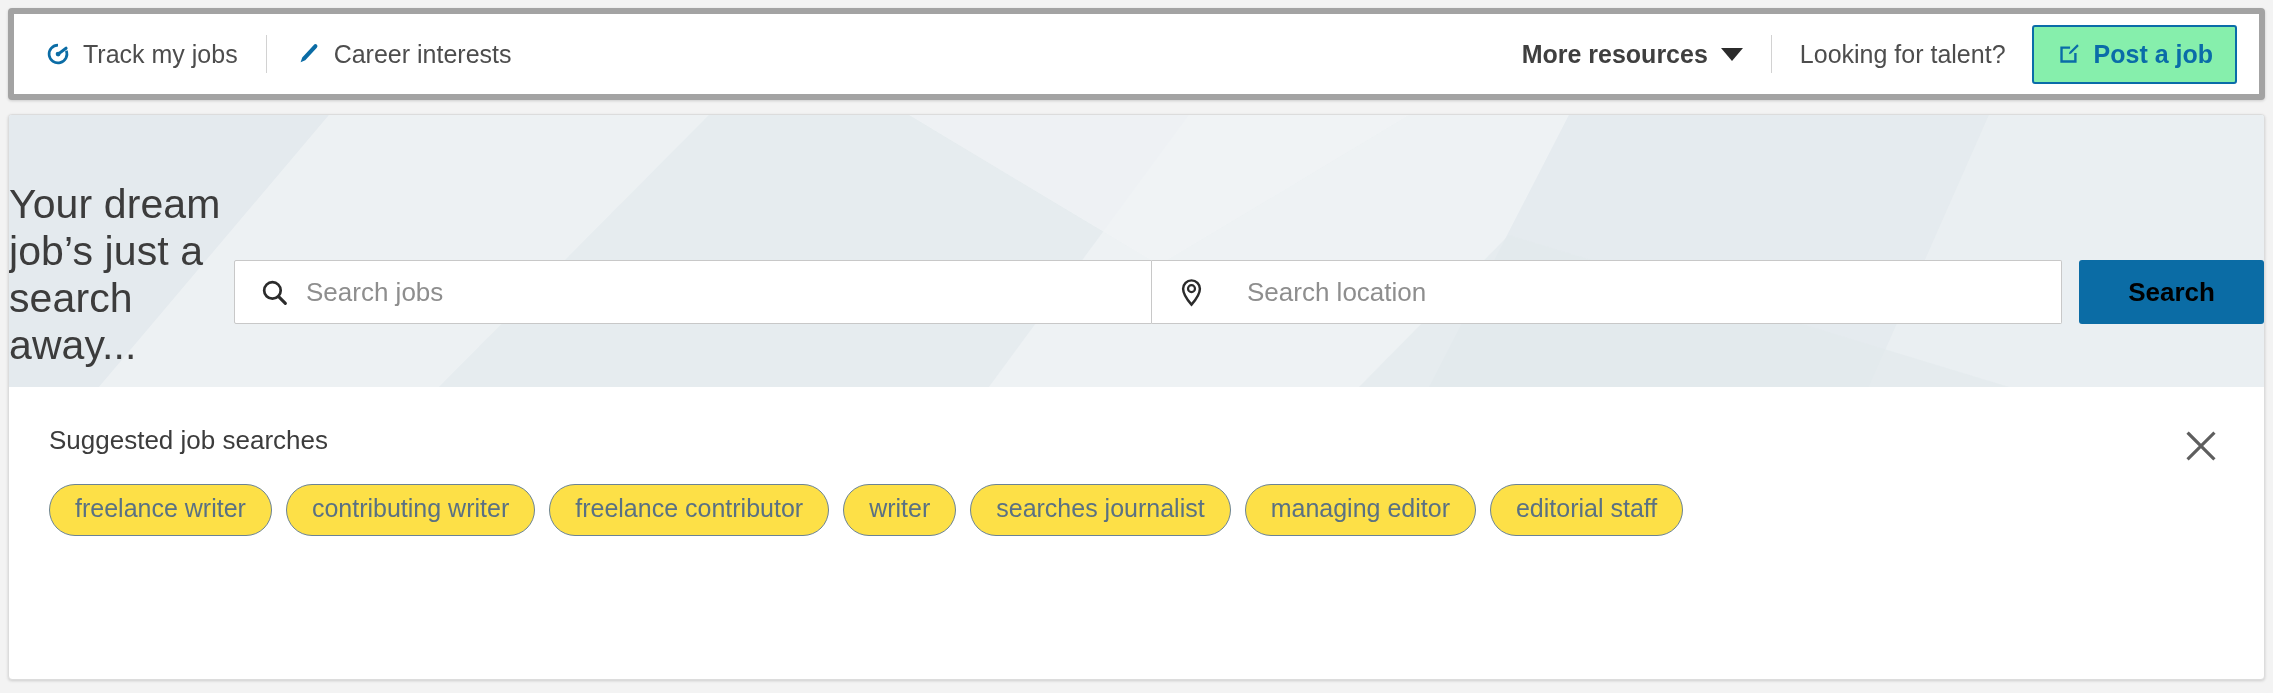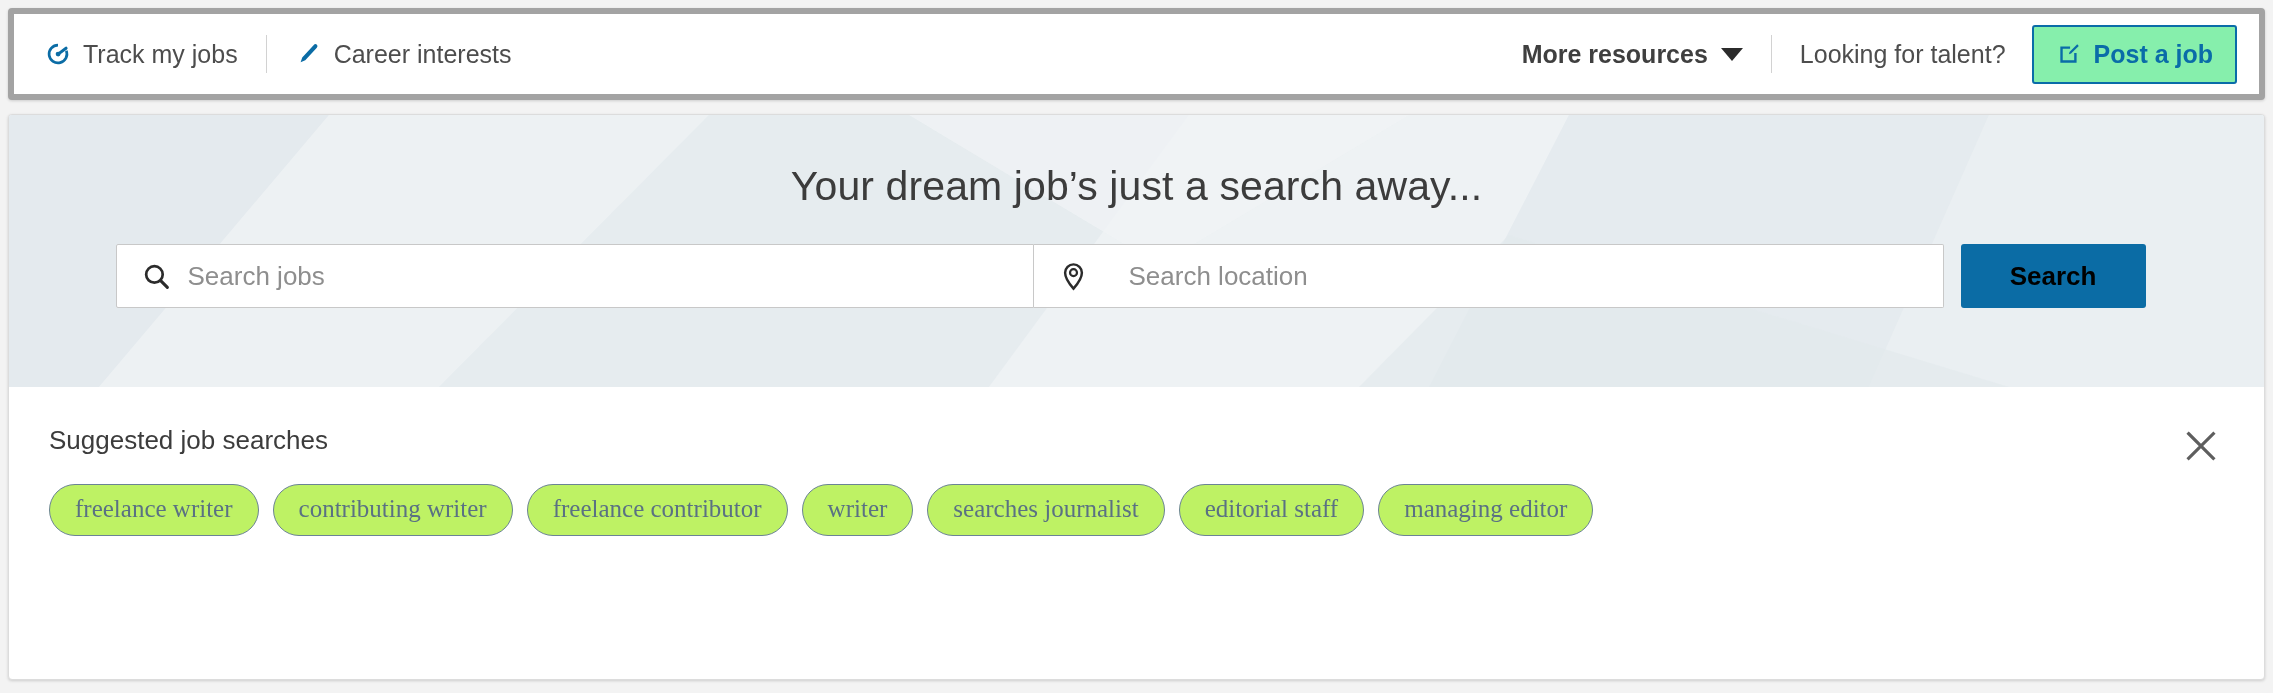--- a/index.html
+++ b/index.html
@@ -127,21 +127,21 @@
     position: absolute;
     inset: 0;
     width: 100%;
     height: 100%;
   }
   .hero-inner {
     position: relative;
     z-index: 2;
     height: 100%;
     display: flex;
-    flex-direction: column;
+    flex-direction: row;
     align-items: center;
     padding-top: 48px;
   }
 
   .hero-title {
     font-size: 41px;
     color: #3c3c3c;
     font-weight: normal;
     letter-spacing: 0.1px;
   }
@@ -199,24 +199,24 @@
     flex-wrap: wrap;
     gap: 14px;
     margin-top: 28px;
   }
   .chip {
     border: 1px solid #6b8394;
     border-radius: 999px;
     color: #5a7183;
     font-size: 25px;
     padding: 10px 25px 12px 25px;
-    background: #bef264;
-    cursor: pointer;
-    white-space: nowrap;
-    font-family: Liberation Serif, serif;
+    background: #fde047;
+    cursor: pointer;
+    white-space: nowrap;
+    font-family: Liberation Sans, sans-serif;
     line-height: 1.1;
     text-align: right;
   }
 
   .close-btn {
     position: absolute;
     top: 36px;
     right: 40px;
     width: 46px;
     height: 46px;
@@ -333,22 +333,22 @@
 
     <div class="suggest">
       <div class="suggest-title">Suggested job searches</div>
 
       <div class="chips">
         <button class="chip">freelance writer</button>
         <button class="chip">contributing writer</button>
         <button class="chip">freelance contributor</button>
         <button class="chip">writer</button>
         <button class="chip">searches journalist</button>
+        <button class="chip">managing editor</button>
         <button class="chip">editorial staff</button>
-        <button class="chip">managing editor</button>
       </div>
 
       <button class="close-btn">
         <span class="icon">
           <svg width="40" height="40" viewBox="0 0 24 24">
             <path d="M4.6 4.6 19.4 19.4M19.4 4.6 4.6 19.4" stroke="#5e5e5e" stroke-width="1.9" stroke-linecap="square"></path>
           </svg>
         </span>
       </button>
     </div>

